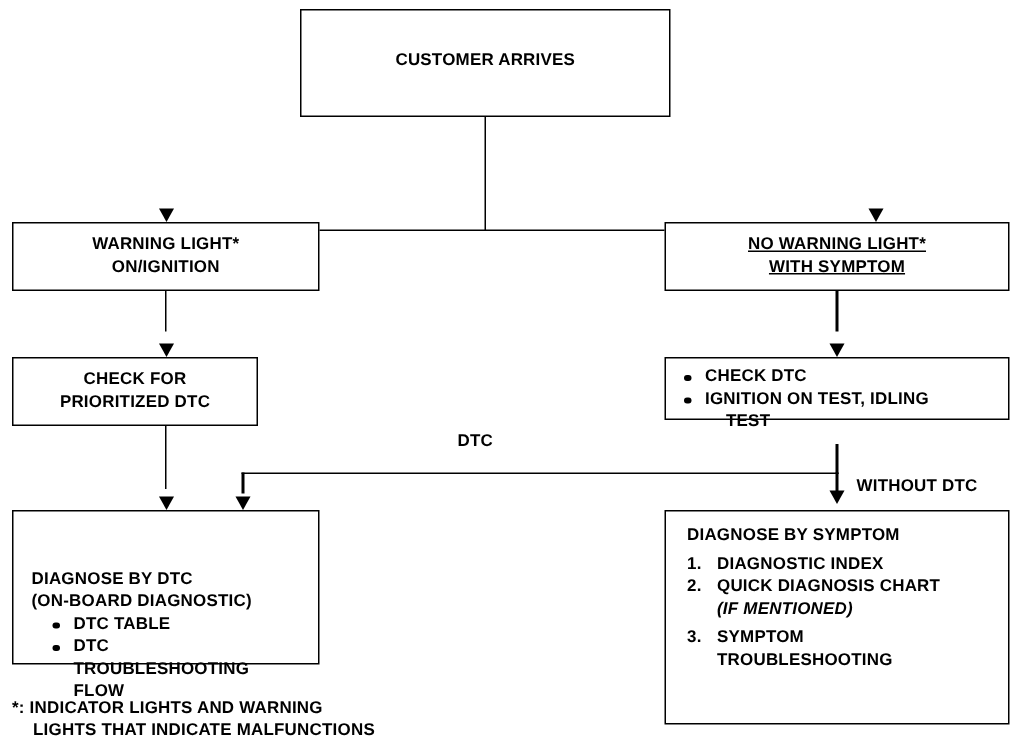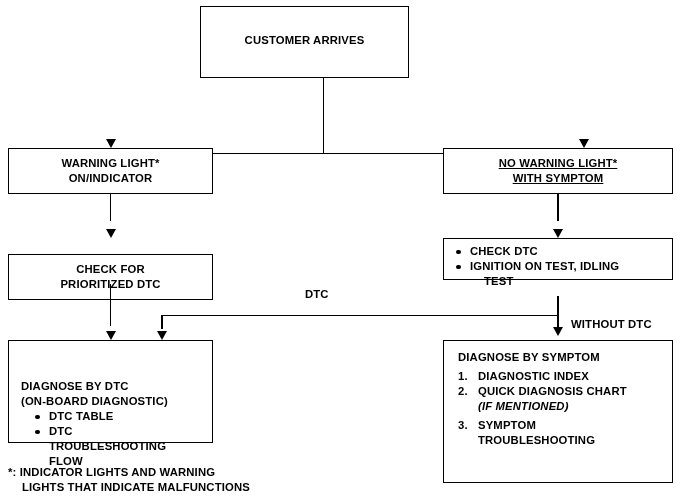--- a/index.html
+++ b/index.html
@@ -27,33 +27,33 @@
     letter-spacing: 0.15px;
   }
   .node .inner {
     position: absolute;
     left: 0; right: 0;
   }
   .center-text {
     text-align: center;
   }
   .n-customer {
-    left: 200px; top: 6px; width: 209px; height: 72px;
+    left: 200px; top: 6px; width: 247px; height: 72px;
   }
   .n-customer .inner { top: 26px; }
   .n-warning {
     left: 8px; top: 148px; width: 205px; height: 46px;
   }
   .n-warning .inner { top: 7px; }
   .n-nowarning {
     left: 443px; top: 148px; width: 230px; height: 46px;
   }
   .n-nowarning .inner { top: 7px; text-decoration: underline; }
   .n-check {
-    left: 8px; top: 254px; width: 205px; height: 46px;
+    left: 8px; top: 238px; width: 164px; height: 46px;
   }
   .n-check .inner { top: 7px; }
   .n-checkdtc {
     left: 443px; top: 238px; width: 230px; height: 42px;
   }
   .n-checkdtc .inner { top: 5px; }
   .n-diagdtc {
     left: 8px; top: 340px; width: 205px; height: 103px;
   }
   .n-diagdtc .inner { top: 6px; }
@@ -154,21 +154,21 @@
   <div class="line vline" style="left:322.5px; top:78px; height:76px;"></div>
   <div class="line hline" style="left:110px; top:152.5px; width:475px;"></div>
   <div class="line vline" style="left:110px; top:152.5px; height:28px;"></div>
   <div class="line vline" style="left:583.5px; top:152.5px; height:28px;"></div>
   <div class="arrow-down" style="left:105.8px; top:139px;"></div>
   <div class="arrow-down" style="left:579.3px; top:139px;"></div>
 
   <div class="node n-warning">
     <div class="inner center-text">
       <span>WARNING LIGHT*</span><br>
-      <span>ON/INDICATOR</span>
+      <span>ON/IGNITION</span>
     </div>
   </div>
 
   <div class="node n-nowarning">
     <div class="inner center-text">
       <span>NO WARNING LIGHT*</span><br>
       <span>WITH SYMPTOM</span>
     </div>
   </div>
 

